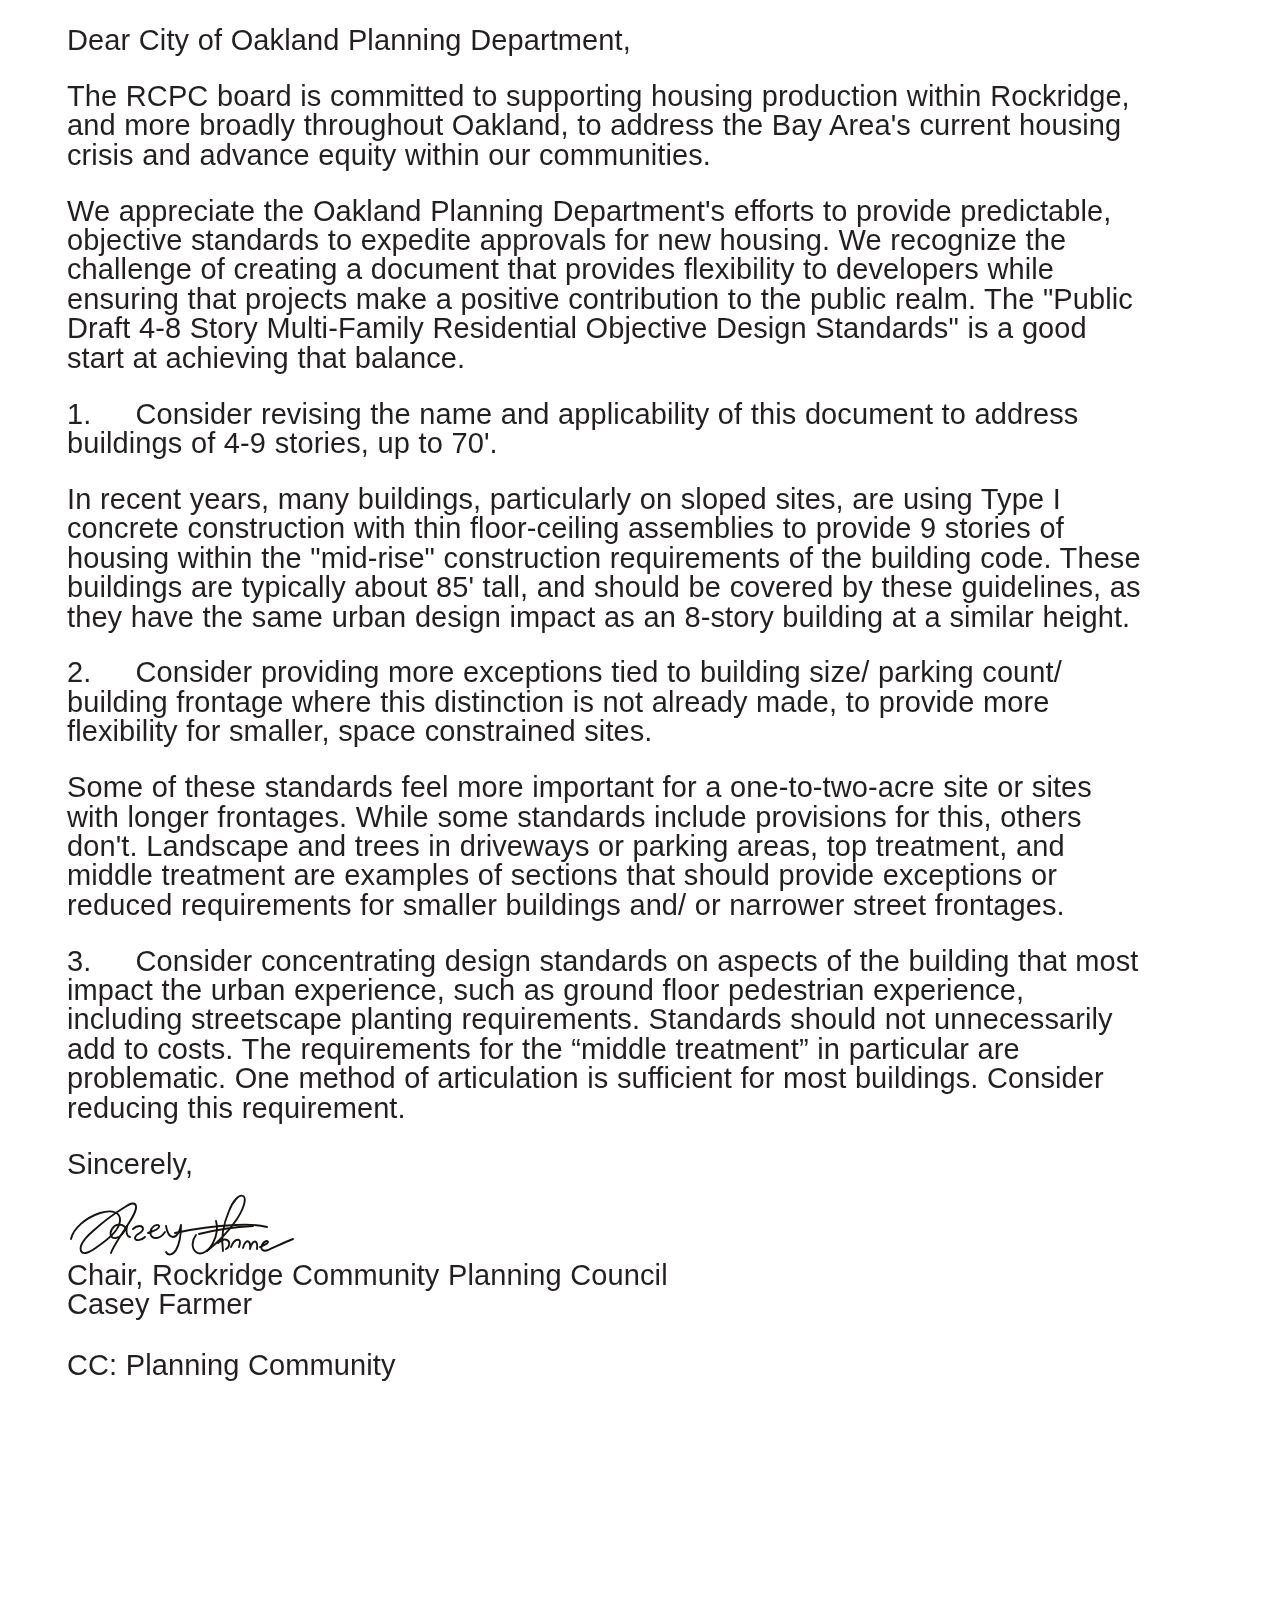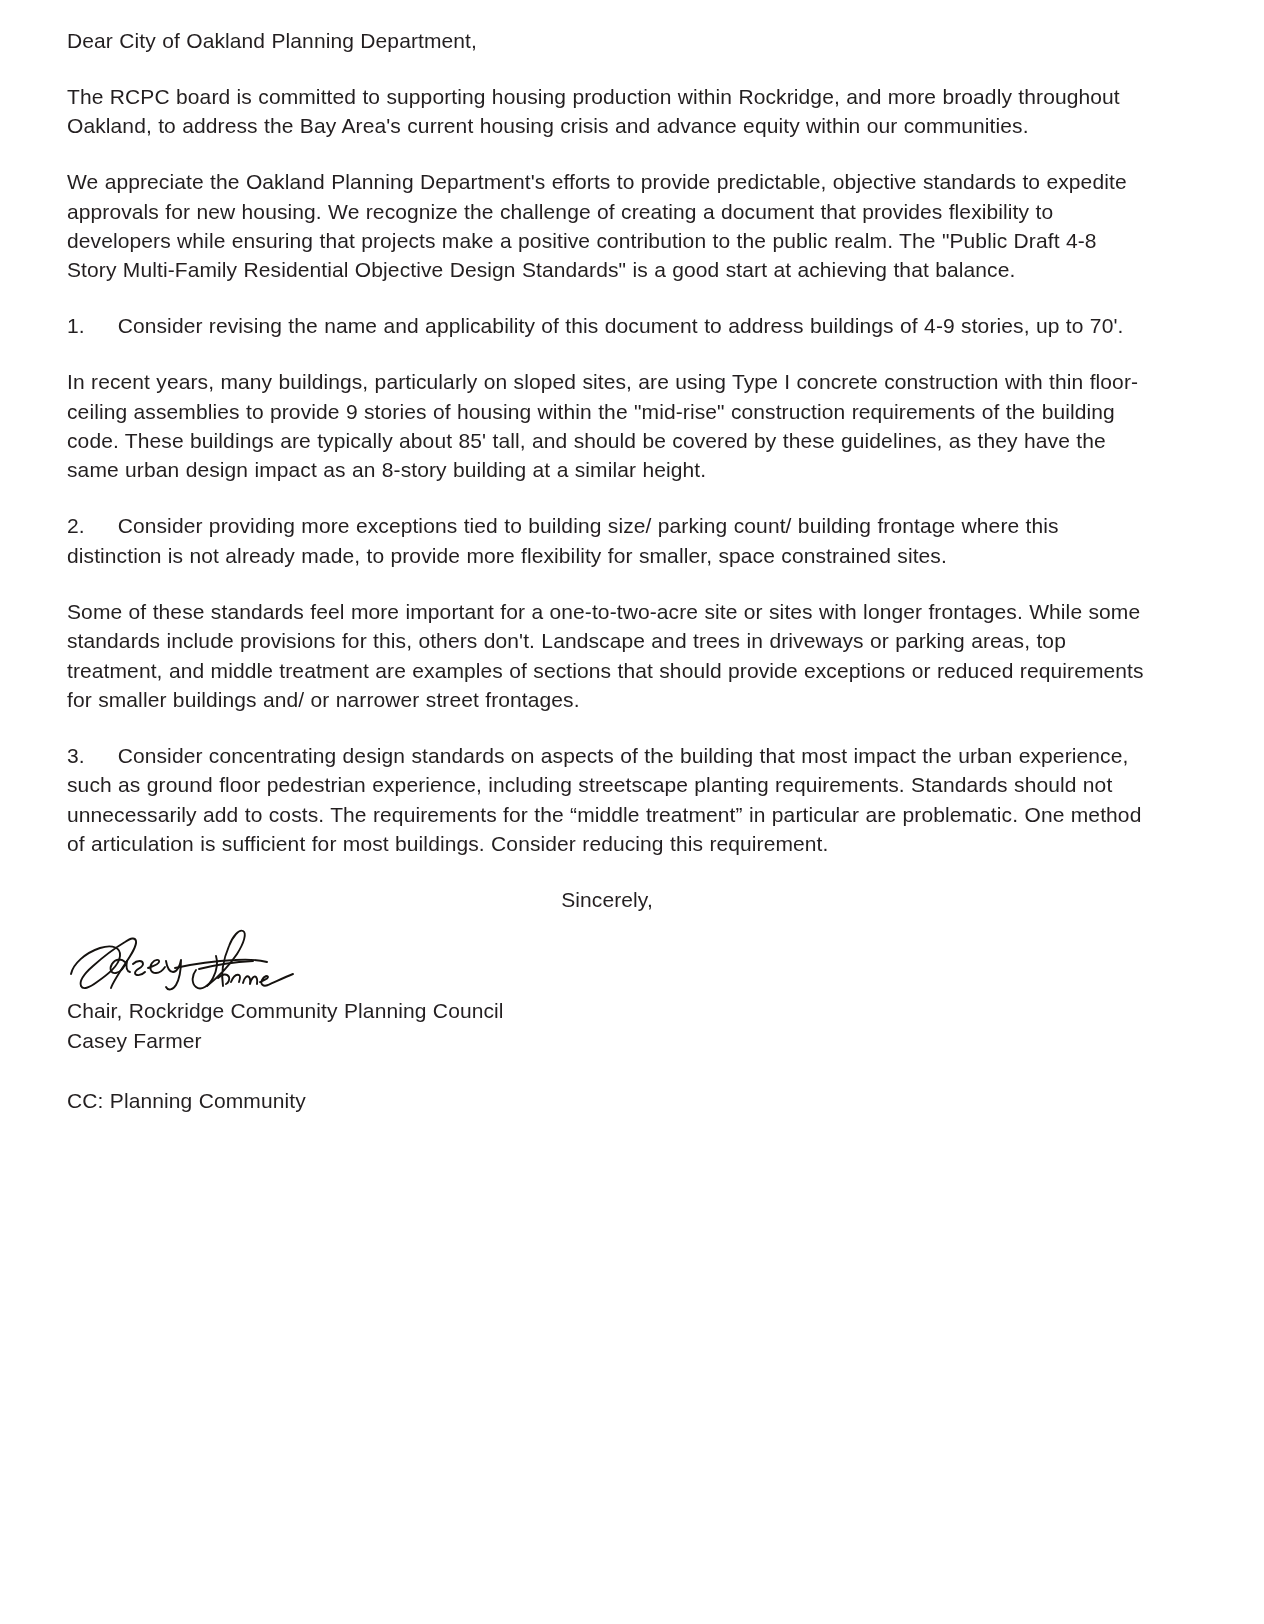--- a/index.html
+++ b/index.html
@@ -23,21 +23,21 @@
     height: 1624px;
     background: #ffffff;
   }
 
   .letter-body {
     position: absolute;
     left: 67px;
     top: 26px;
     width: 1080px;
     color: #231f20;
-    font-size: 21px;
+    font-size: 29px;
     line-height: 29.4px;
     letter-spacing: 0.1px;
     word-spacing: 0.4px;
     font-weight: 400;
     -webkit-font-smoothing: antialiased;
   }
 
   .para {
     margin: 0 0 26.5px 0;
     text-align: left;
@@ -47,21 +47,20 @@
   .para.numbered {
     margin-bottom: 26.5px;
   }
 
   .sign-block {
     margin: 0;
   }
 
   .salutation-close {
     margin: 0 0 4px 0;
-    text-align: center;
   }
 
   .signature-wrap {
     position: relative;
     width: 260px;
     height: 74px;
     margin: 6px 0 2px -4px;
     overflow: visible;
   }
   .signature-wrap svg {

